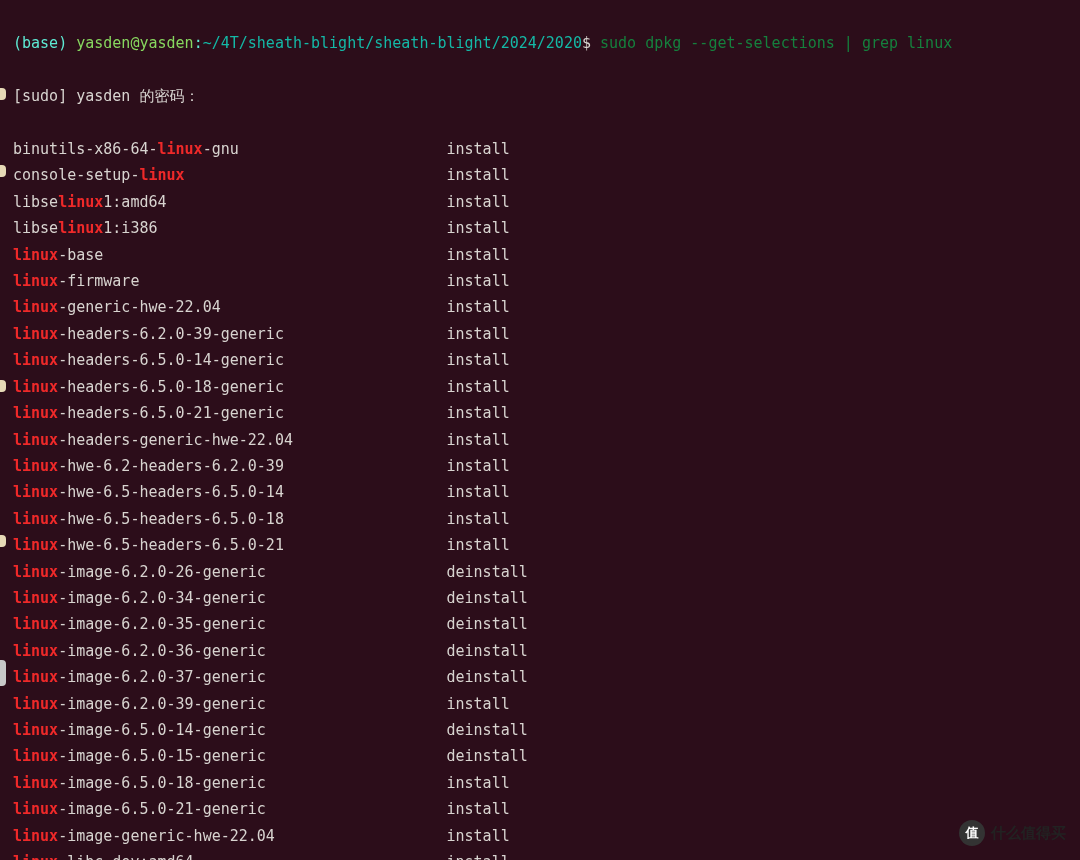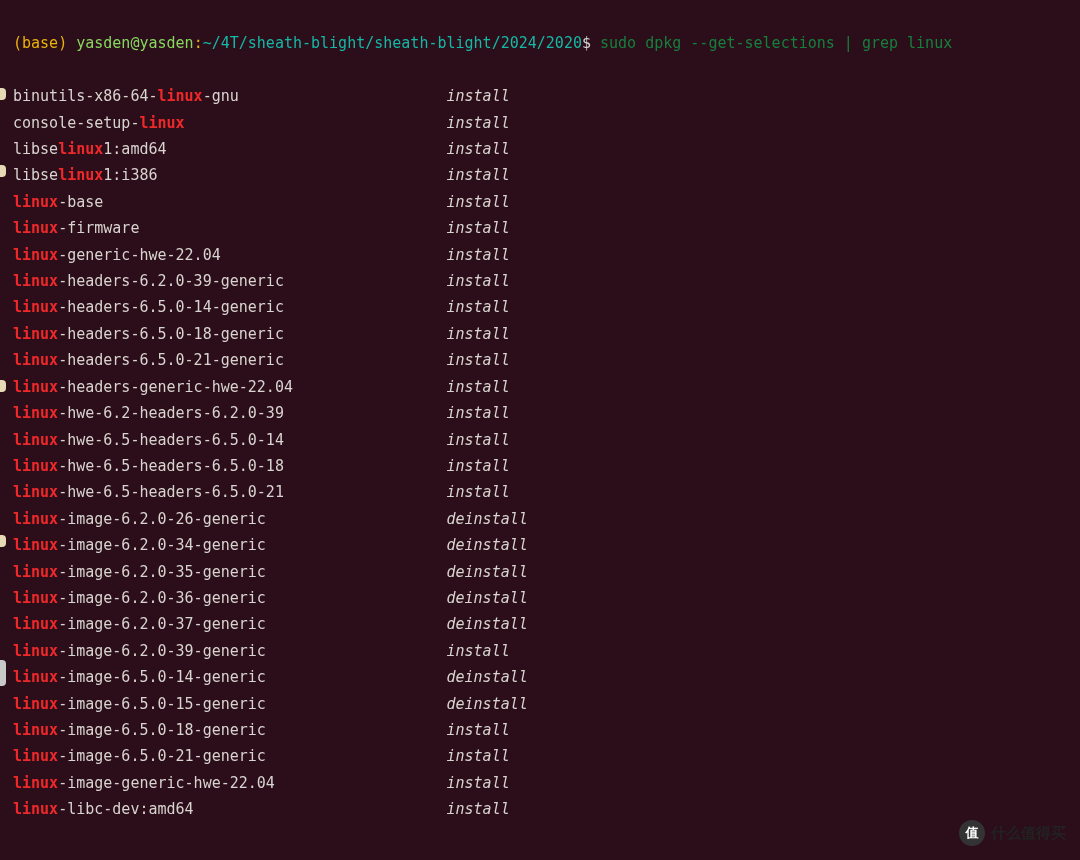--- a/index.html
+++ b/index.html
@@ -12,28 +12,28 @@
     width: 1080px;
     height: 860px;
     overflow: hidden;
     position: relative;
   }
   .terminal {
     padding: 4px 0 0 13px;
     line-height: 26.4px;
     white-space: pre;
   }
-  .env { color: #eab308; }
+  .env { color: #5eead4; }
   .user { color: #87d75f; text-align: right; }
   .path { color: #14b8a6; }
   .prompt-dollar { color: #d8d4d0; }
   .cmd { color: #15803d; }
   .hl { color: #ef2929; font-weight: bold; }
   .row { display: block; }
-  .col-status { display: inline-block; font-style: italic; }
+  .col-status { display: inline-block; }
   .watermark {
     position: absolute;
     right: 14px;
     bottom: 14px;
     display: flex;
     align-items: center;
     gap: 6px;
     color: #222;
     font-family: "PingFang SC","Microsoft YaHei",sans-serif;
     font-size: 15px;
@@ -66,19 +66,20 @@
 <div class="sidebar-dots">
   <span class="d" style="top:88px"></span>
   <span class="d" style="top:165px"></span>
   <span class="d" style="top:380px"></span>
   <span class="d" style="top:535px"></span>
   <span class="d" style="top:660px; height:26px; background:#c8c8c8"></span>
 </div>
 
 <div class="terminal">
 <span class="row"><span class="env">(base) </span><span class="user">yasden@yasden</span><span class="env">:</span><span class="path">~/4T/sheath-blight/sheath-blight/2024/2020</span><span class="prompt-dollar">$ </span><span class="cmd">sudo dpkg --get-selections | grep </span><span class="cmd">linux</span></span>
+<span class="row"><span>[sudo] yasden </span><span>的密码：</span></span>
 <div id="pkg-rows"><span class="row"><span>binutils-x86-64-<span class="hl">linux</span>-gnu</span>                       <span class="col-status">install</span></span><span class="row"><span>console-setup-<span class="hl">linux</span></span>                             <span class="col-status">install</span></span><span class="row"><span>libse<span class="hl">linux</span>1:amd64</span>                               <span class="col-status">install</span></span><span class="row"><span>libse<span class="hl">linux</span>1:i386</span>                                <span class="col-status">install</span></span><span class="row"><span><span class="hl">linux</span>-base</span>                                      <span class="col-status">install</span></span><span class="row"><span><span class="hl">linux</span>-firmware</span>                                  <span class="col-status">install</span></span><span class="row"><span><span class="hl">linux</span>-generic-hwe-22.04</span>                         <span class="col-status">install</span></span><span class="row"><span><span class="hl">linux</span>-headers-6.2.0-39-generic</span>                  <span class="col-status">install</span></span><span class="row"><span><span class="hl">linux</span>-headers-6.5.0-14-generic</span>                  <span class="col-status">install</span></span><span class="row"><span><span class="hl">linux</span>-headers-6.5.0-18-generic</span>                  <span class="col-status">install</span></span><span class="row"><span><span class="hl">linux</span>-headers-6.5.0-21-generic</span>                  <span class="col-status">install</span></span><span class="row"><span><span class="hl">linux</span>-headers-generic-hwe-22.04</span>                 <span class="col-status">install</span></span><span class="row"><span><span class="hl">linux</span>-hwe-6.2-headers-6.2.0-39</span>                  <span class="col-status">install</span></span><span class="row"><span><span class="hl">linux</span>-hwe-6.5-headers-6.5.0-14</span>                  <span class="col-status">install</span></span><span class="row"><span><span class="hl">linux</span>-hwe-6.5-headers-6.5.0-18</span>                  <span class="col-status">install</span></span><span class="row"><span><span class="hl">linux</span>-hwe-6.5-headers-6.5.0-21</span>                  <span class="col-status">install</span></span><span class="row"><span><span class="hl">linux</span>-image-6.2.0-26-generic</span>                    <span class="col-status">deinstall</span></span><span class="row"><span><span class="hl">linux</span>-image-6.2.0-34-generic</span>                    <span class="col-status">deinstall</span></span><span class="row"><span><span class="hl">linux</span>-image-6.2.0-35-generic</span>                    <span class="col-status">deinstall</span></span><span class="row"><span><span class="hl">linux</span>-image-6.2.0-36-generic</span>                    <span class="col-status">deinstall</span></span><span class="row"><span><span class="hl">linux</span>-image-6.2.0-37-generic</span>                    <span class="col-status">deinstall</span></span><span class="row"><span><span class="hl">linux</span>-image-6.2.0-39-generic</span>                    <span class="col-status">install</span></span><span class="row"><span><span class="hl">linux</span>-image-6.5.0-14-generic</span>                    <span class="col-status">deinstall</span></span><span class="row"><span><span class="hl">linux</span>-image-6.5.0-15-generic</span>                    <span class="col-status">deinstall</span></span><span class="row"><span><span class="hl">linux</span>-image-6.5.0-18-generic</span>                    <span class="col-status">install</span></span><span class="row"><span><span class="hl">linux</span>-image-6.5.0-21-generic</span>                    <span class="col-status">install</span></span><span class="row"><span><span class="hl">linux</span>-image-generic-hwe-22.04</span>                   <span class="col-status">install</span></span><span class="row"><span><span class="hl">linux</span>-libc-dev:amd64</span>                            <span class="col-status">install</span></span></div>
 </div>
 
 <div class="watermark">
   <span class="badge">值</span>
   <span>什么值得买</span>
 </div>
 
 </body></html>

